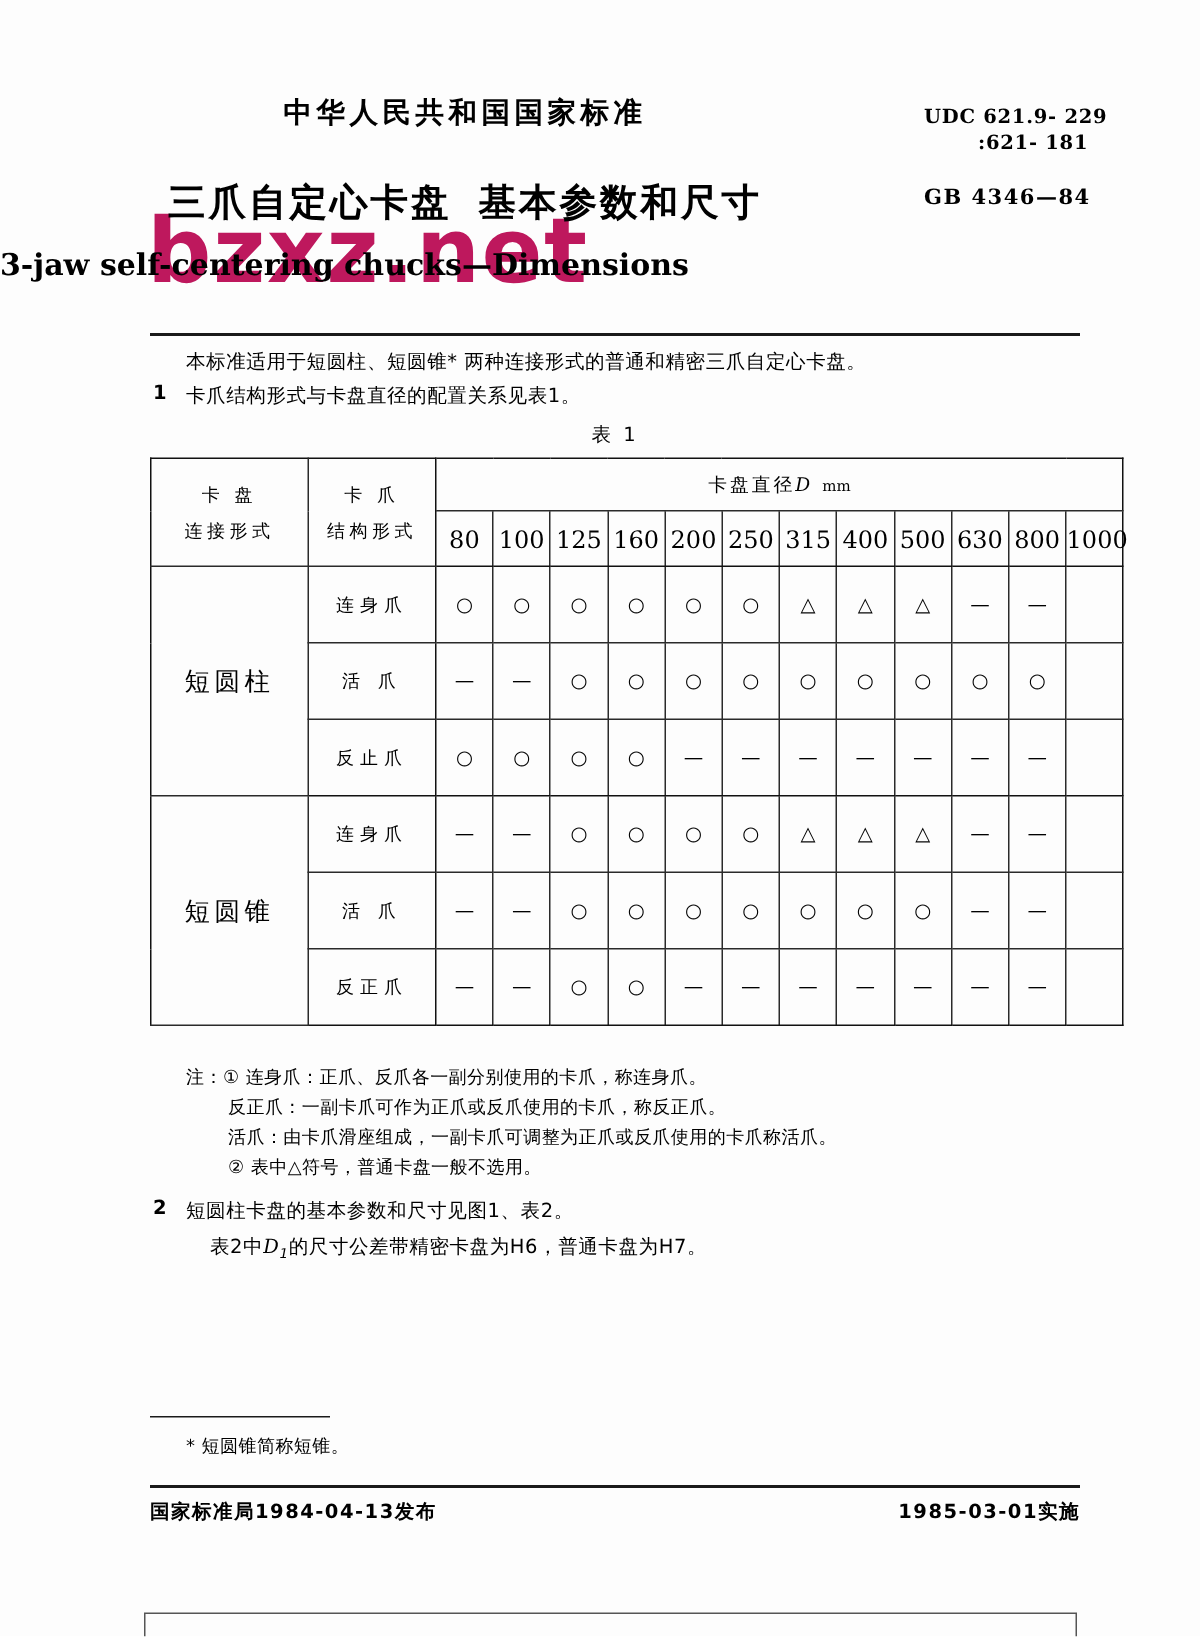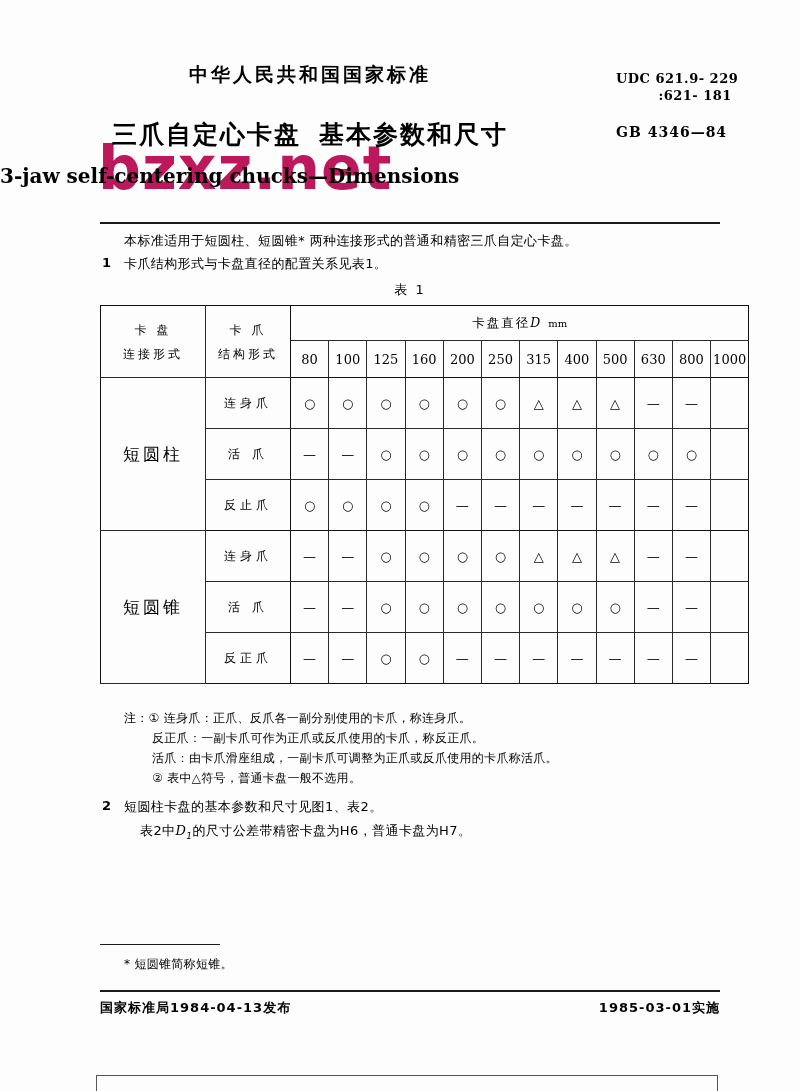--- a/index.html
+++ b/index.html
@@ -72,21 +72,21 @@
   }
   .udc {
     position: absolute;
     left: 616px; top: 70px;
     font-family: "DejaVu Serif", "Liberation Serif", serif;
     font-size: 13px;
     font-weight: bold;
     line-height: 17px;
     letter-spacing: 0.5px;
   }
-  .udc .l2 { display: block; padding-left: 36px; text-align: center; }
+  .udc .l2 { display: block; padding-left: 36px; }
   .gbno {
     position: absolute;
     left: 616px; top: 124px;
     font-family: "DejaVu Serif", "Liberation Serif", serif;
     font-size: 14px;
     font-weight: bold;
     letter-spacing: 1px;
   }
 
   
@@ -177,21 +177,21 @@
   }
   .hd-diam .unit {
     font-family: "DejaVu Serif", serif;
     font-style: normal;
     font-size: 10px;
     letter-spacing: 0;
     padding-left: 8px;
   }
   .hd-num {
     font-family: "DejaVu Serif", "Liberation Serif", serif;
-    font-size: 13px;
+    font-size: 16px;
     height: 36px;
   }
   .row-label {
     font-size: 17px;
     letter-spacing: 3px;
   }
   .jaw-label {
     font-size: 12px;
     letter-spacing: 4px;
   }

